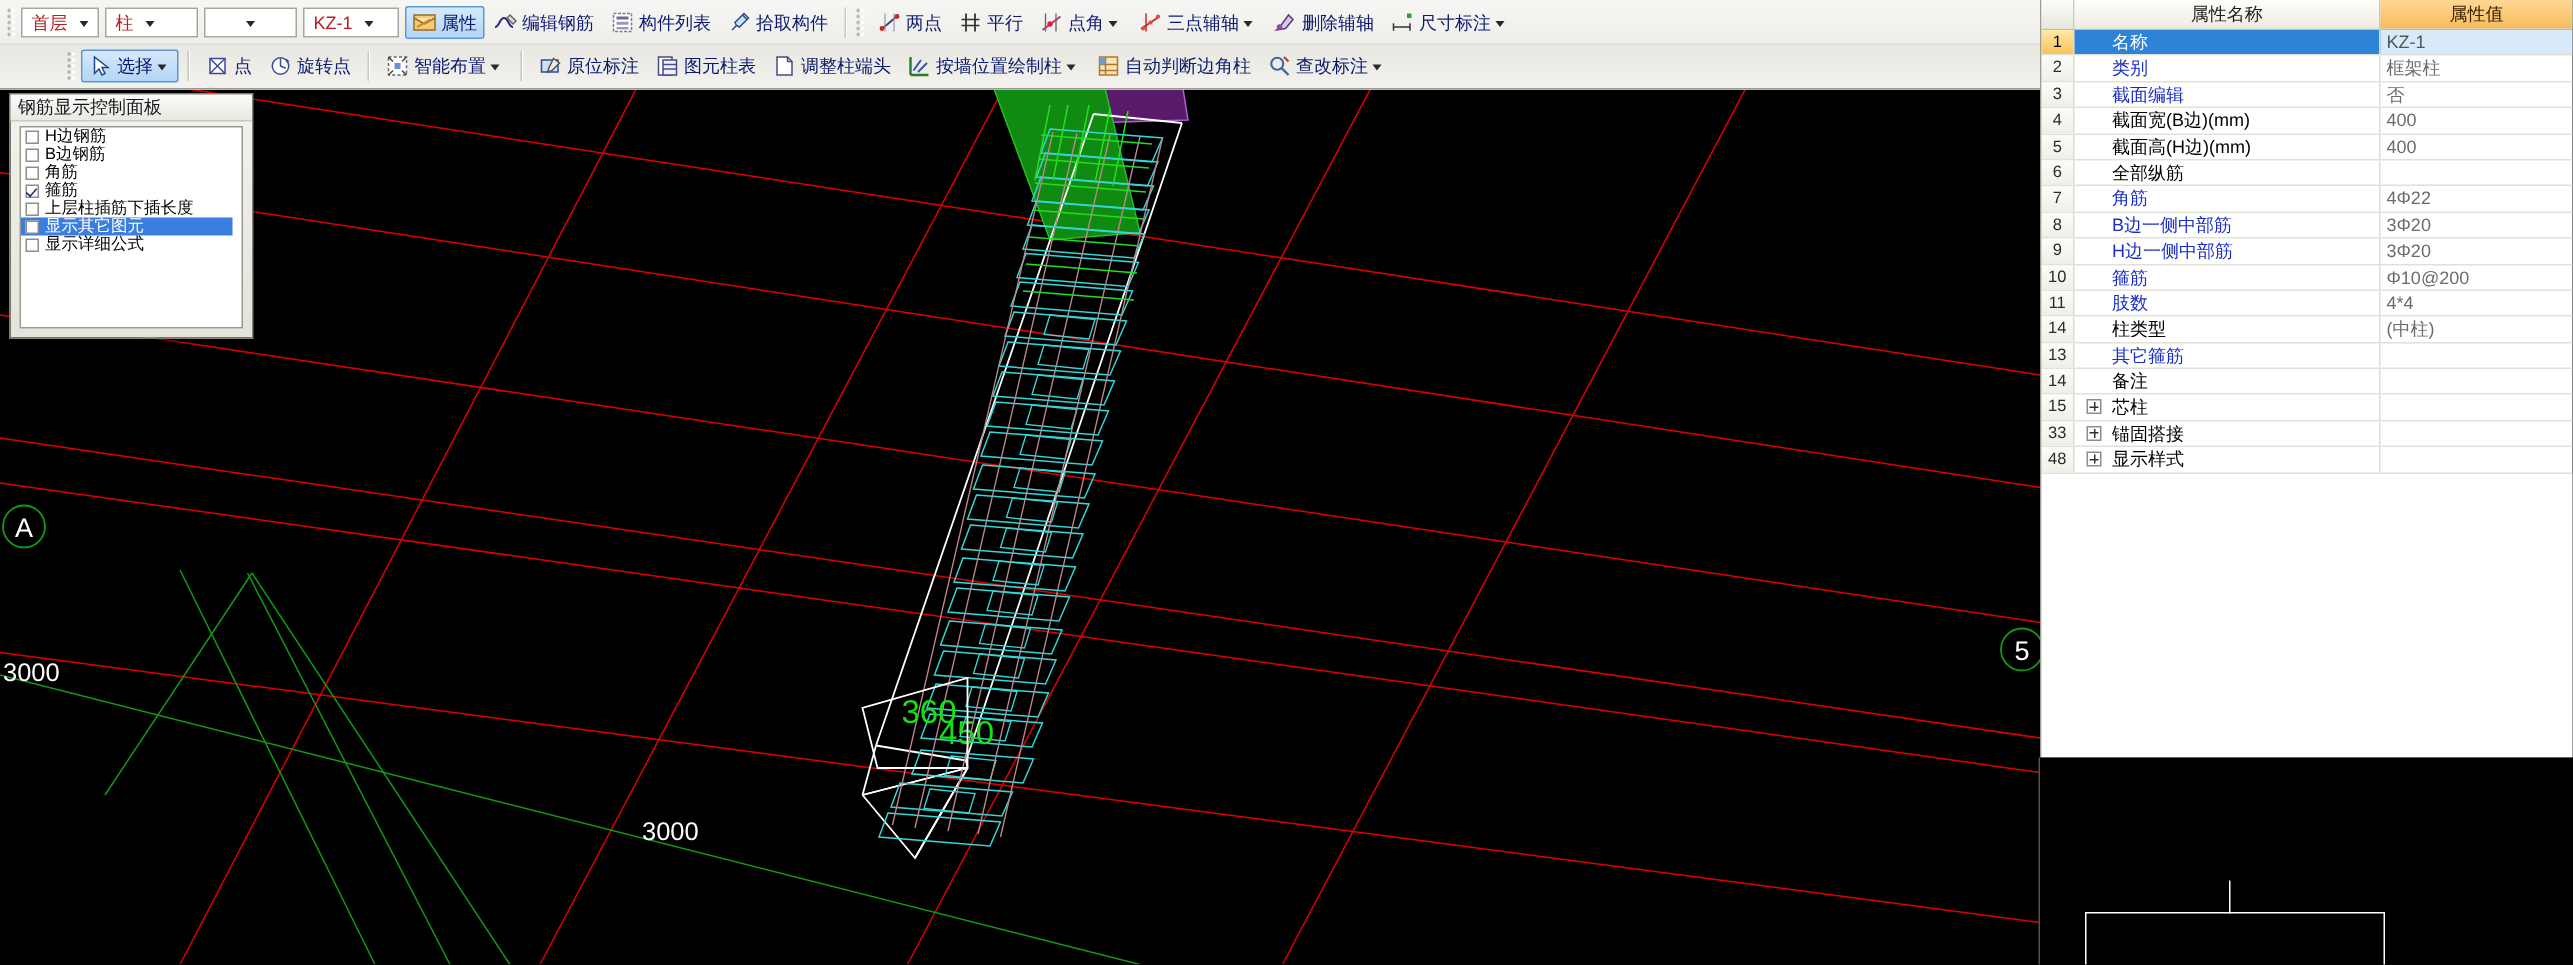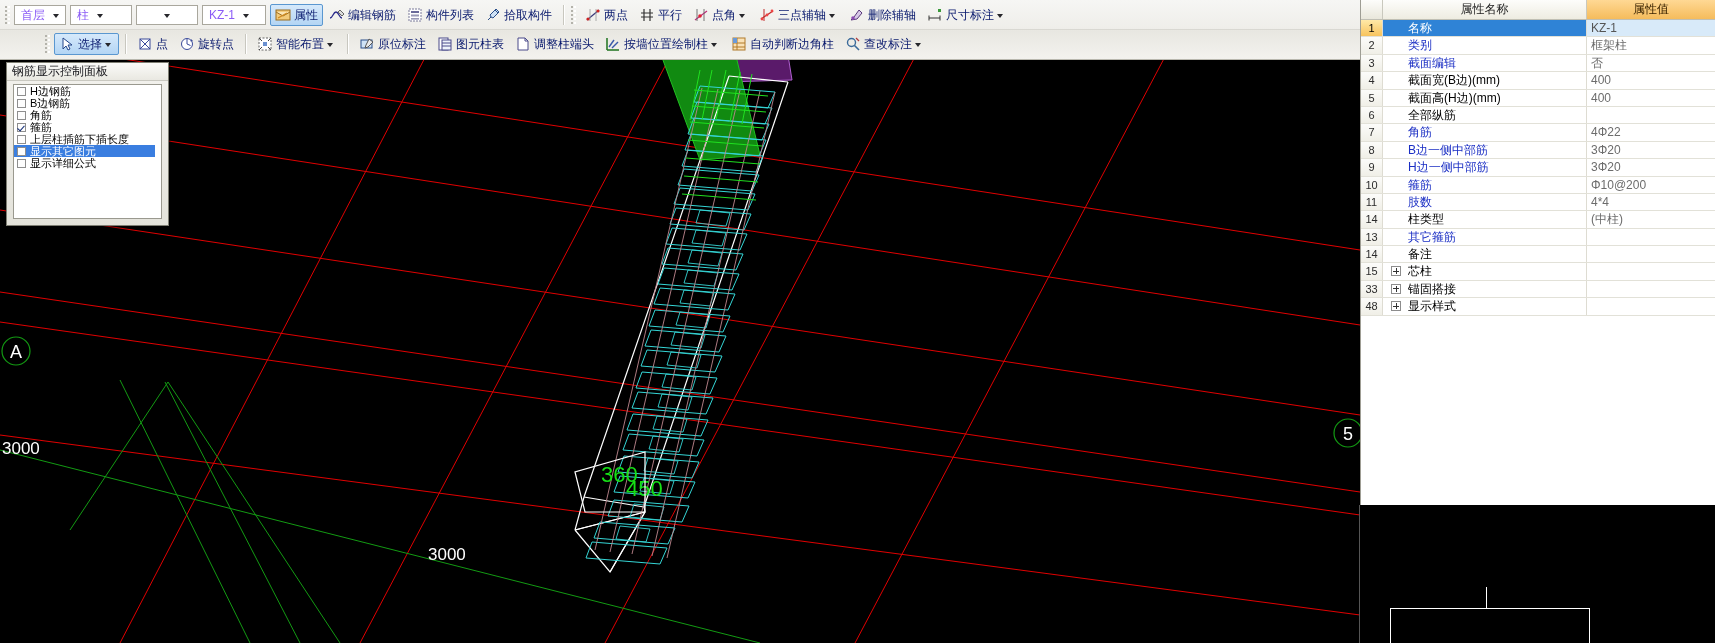--- a/index.html
+++ b/index.html
@@ -70,21 +70,21 @@
     align-items: center;
     background: #ffffff;
     border: 1px solid #a9a79d;
     margin-right: 4px;
     flex: 0 0 auto;
     box-sizing: border-box;
   }
   .combo .cv {
     padding: 0 4px 0 6px;
     font-size: 12px;
-    color: #8b5cf6;
+    color: #b91c1c;
     line-height: 18px;
     overflow: hidden;
     white-space: nowrap;
   }
   .combo .carrow {
     width: 15px;
     height: 18px;
     position: relative;
     flex: 0 0 auto;
   }

